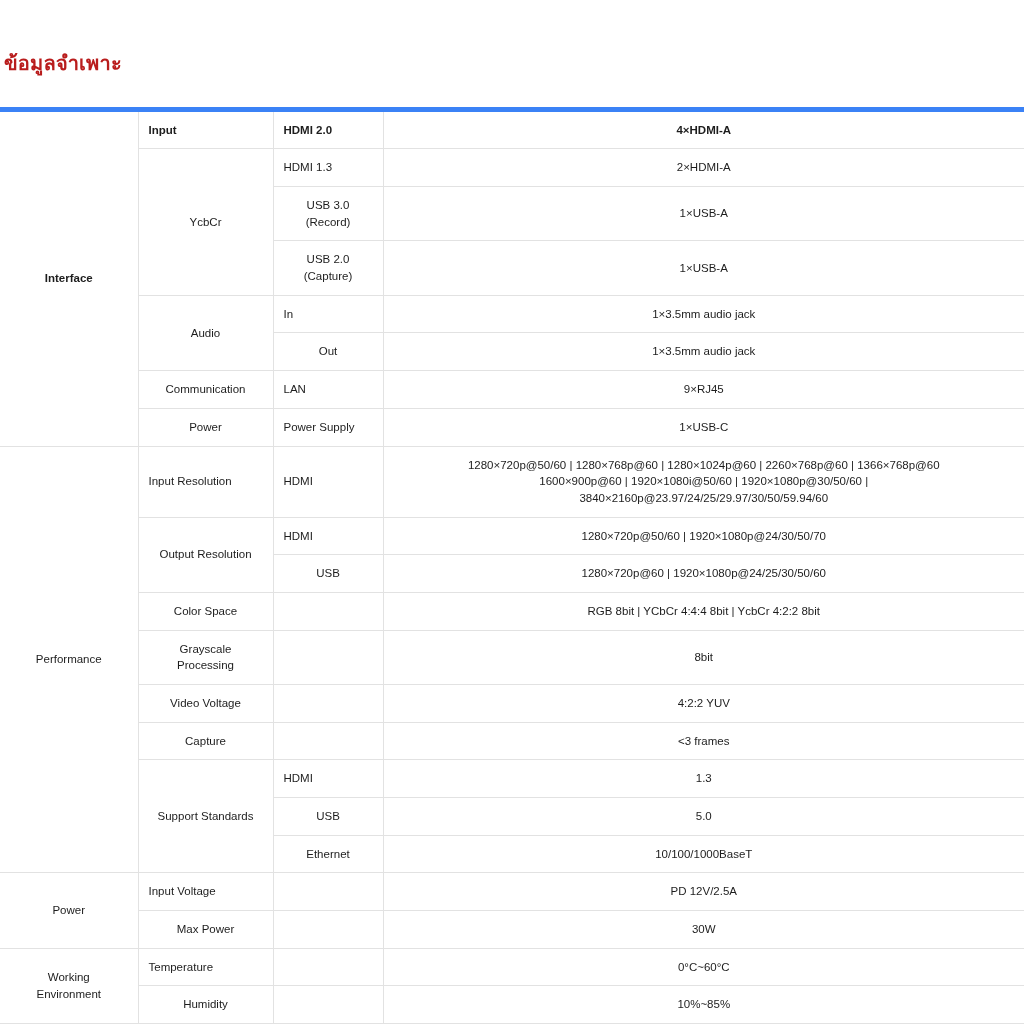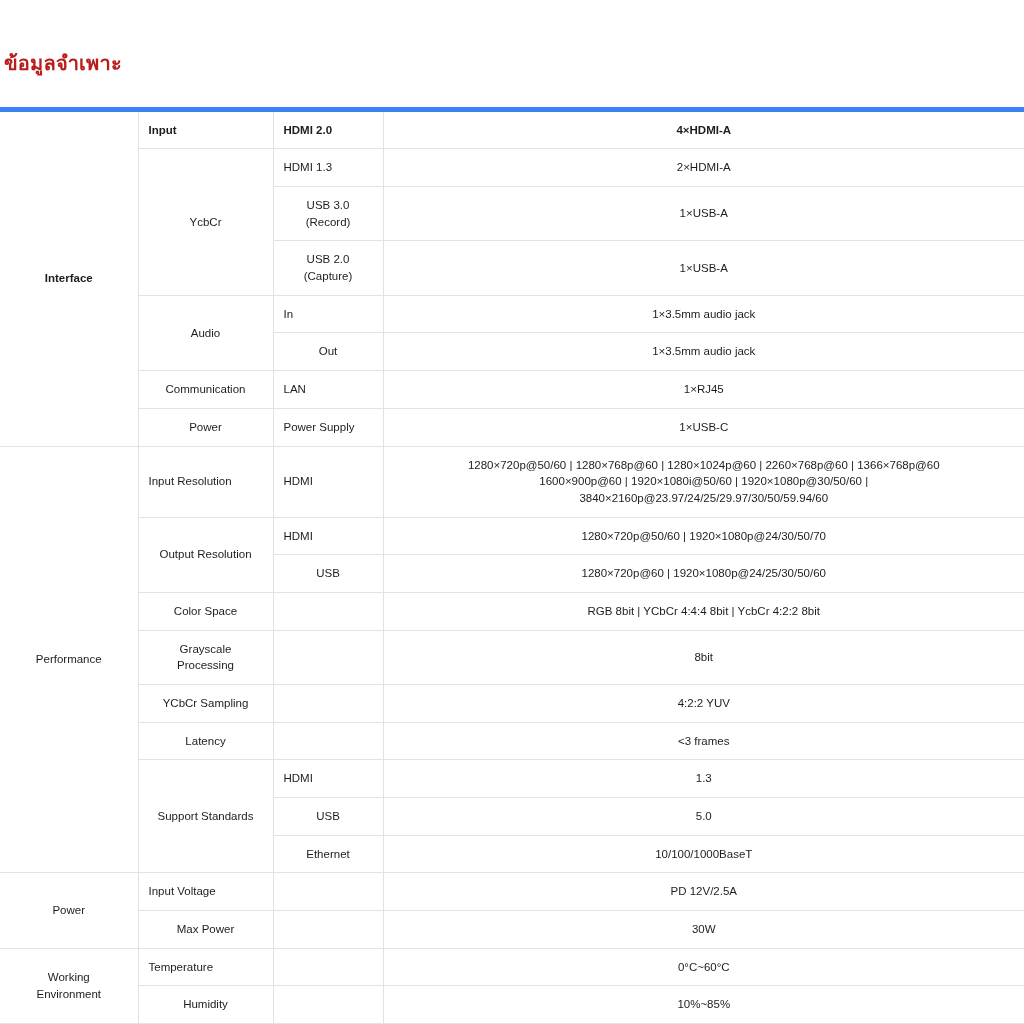--- a/index.html
+++ b/index.html
@@ -79,21 +79,21 @@
           <td class="c2">In</td>
           <td class="c3">1×3.5mm audio jack</td>
         </tr>
         <tr>
           <td class="c2">Out</td>
           <td class="c3">1×3.5mm audio jack</td>
         </tr>
         <tr>
           <td class="c1">Communication</td>
           <td class="c2">LAN</td>
-          <td class="c3">1×RJ45</td>
+          <td class="c3">9×RJ45</td>
         </tr>
         <tr>
           <td class="c1">Power</td>
           <td class="c2">Power Supply</td>
           <td class="c3">1×USB-C</td>
         </tr>
         <tr>
           <td class="c0" rowspan="10">Performance</td>
           <td class="c1">Input Resolution</td>
           <td class="c2">HDMI</td>
@@ -115,26 +115,26 @@
           <td class="c2"></td>
           <td class="c3">RGB 8bit | YCbCr 4:4:4 8bit | YcbCr 4:2:2 8bit</td>
         </tr>
         <tr>
           <td class="c1 multiline">Grayscale
 Processing</td>
           <td class="c2"></td>
           <td class="c3">8bit</td>
         </tr>
         <tr>
-          <td class="c1">YCbCr Sampling</td>
+          <td class="c1">Video Voltage</td>
           <td class="c2"></td>
           <td class="c3">4:2:2 YUV</td>
         </tr>
         <tr>
-          <td class="c1">Latency</td>
+          <td class="c1">Capture</td>
           <td class="c2"></td>
           <td class="c3">&lt;3 frames</td>
         </tr>
         <tr>
           <td class="c1" rowspan="3">Support Standards</td>
           <td class="c2">HDMI</td>
           <td class="c3">1.3</td>
         </tr>
         <tr>
           <td class="c2">USB</td>

